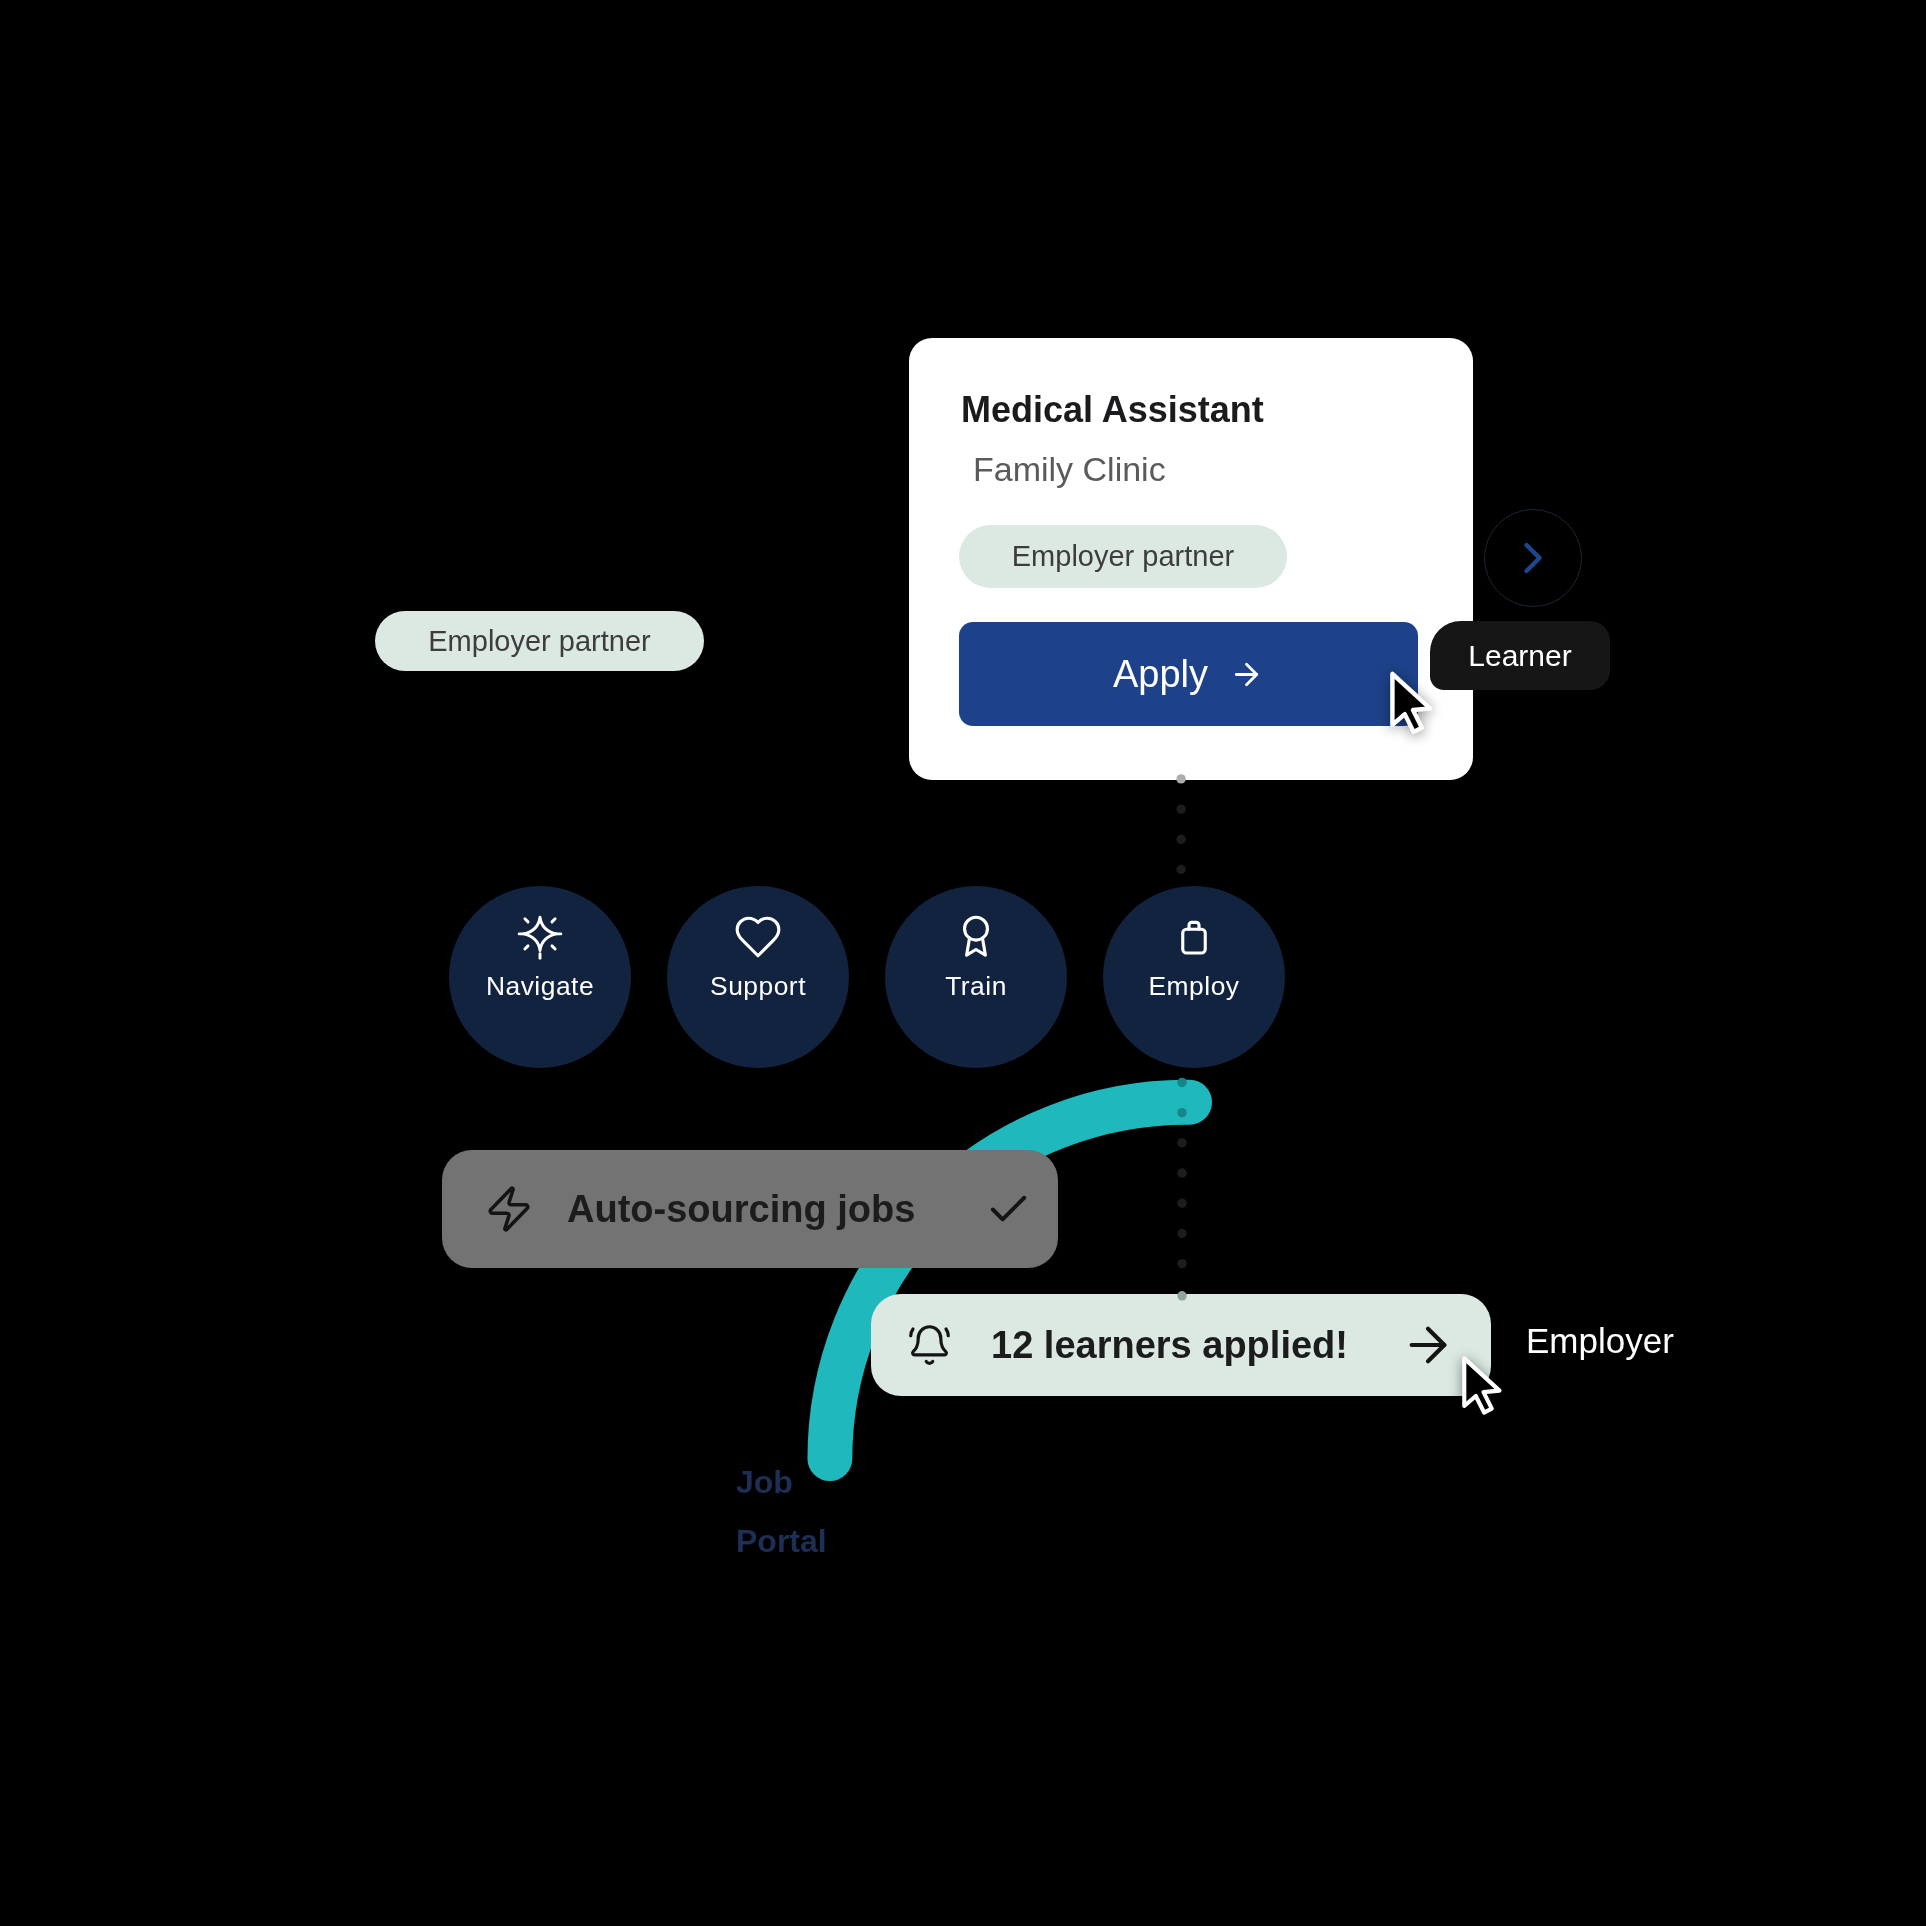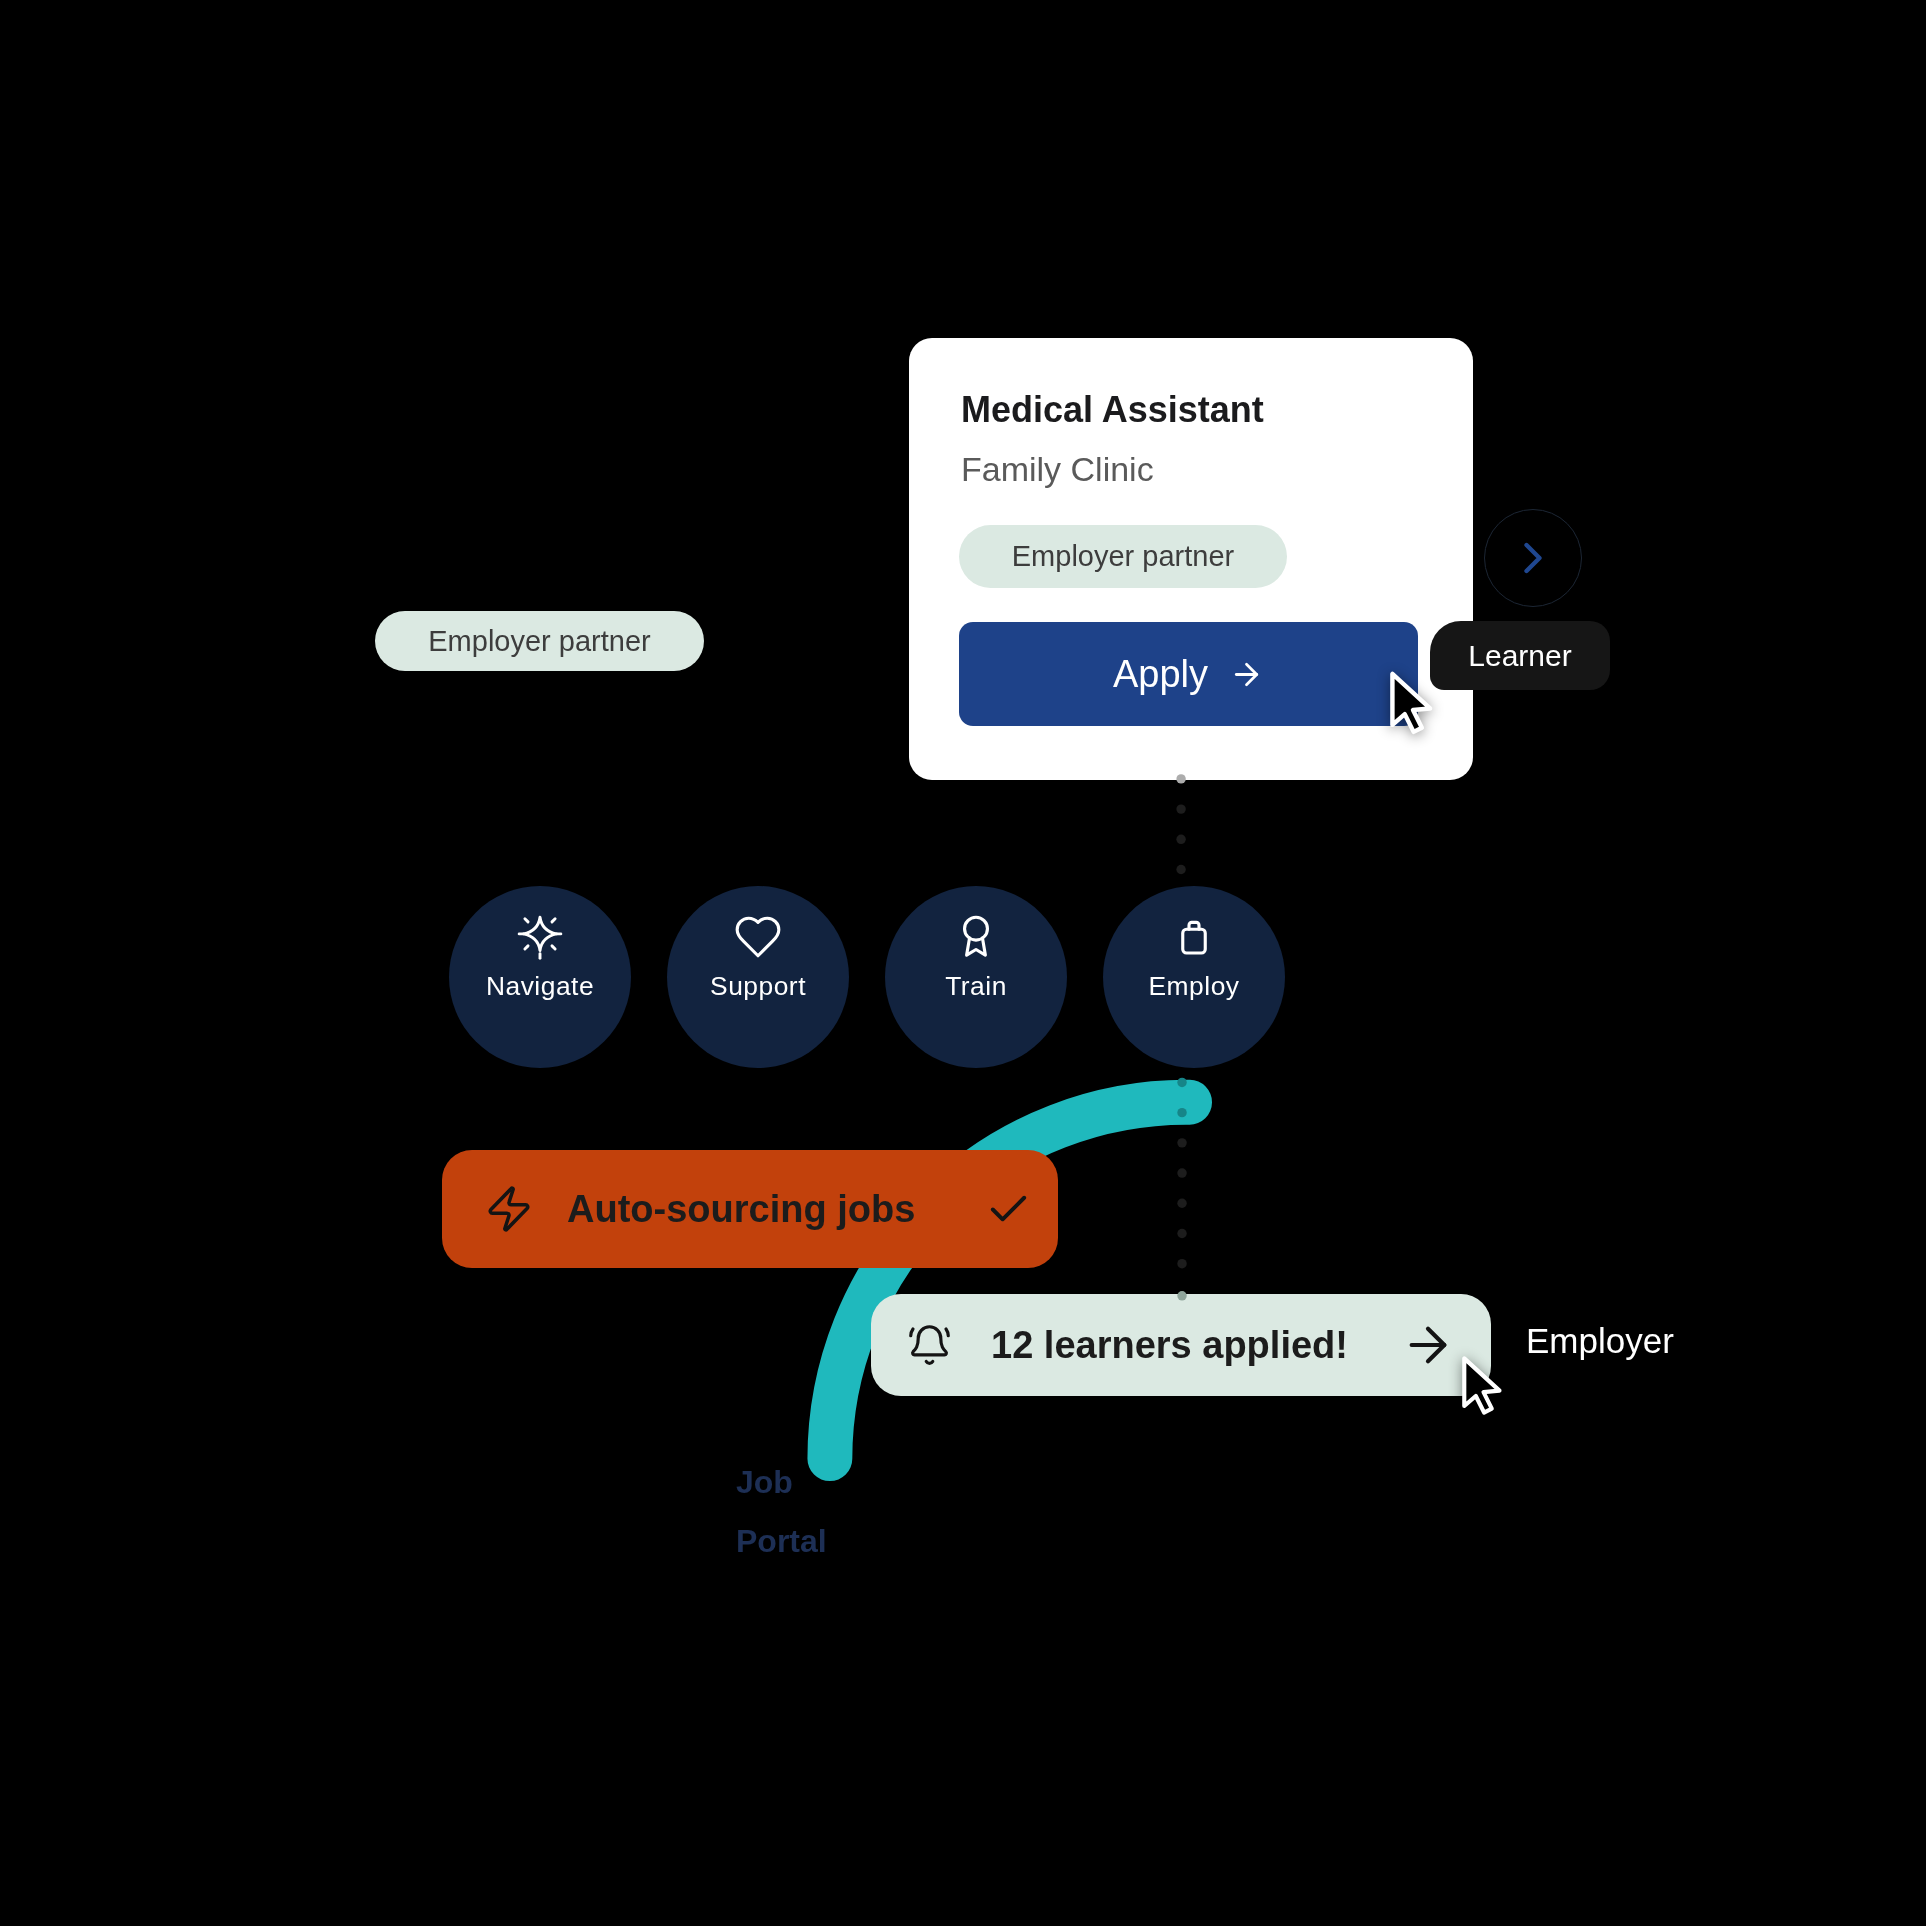--- a/index.html
+++ b/index.html
@@ -6,21 +6,21 @@
   .stage{position:relative;width:1926px;height:1926px;background:#000;overflow:hidden;
          font-family:"Liberation Sans", sans-serif;}
   .layer{position:absolute;left:0;top:0;width:1926px;height:1926px;pointer-events:none;}
   .arc-layer{z-index:1;}
   .dots-layer{z-index:6;}
 
   
   .card{position:absolute;left:909px;top:338px;width:564px;height:442px;background:#fff;
         border-radius:23px;z-index:2;}
   .card-title{position:absolute;left:52px;top:51px;font-size:36px;font-weight:700;color:#1b1b1d;}
-  .card-subtitle{position:absolute;left:52px;top:112px;font-size:34px;font-weight:400;color:#5a5a5a;}
+  .card-subtitle{position:absolute;left:64px;top:112px;font-size:34px;font-weight:400;color:#5a5a5a;}
   .pill{display:flex;align-items:center;justify-content:center;box-sizing:border-box;}
   .mint{background:#DBE9E2;}
   .card-badge{position:absolute;left:50px;top:187px;width:328px;height:63px;border-radius:472px;
               font-size:29px;color:#3d3d3d;}
   .apply-btn{position:absolute;left:50px;top:284px;width:459px;height:104px;background:#1E4289;
              border:none;border-radius:14px;color:#fff;display:flex;align-items:center;
              justify-content:center;gap:21px;font-size:38px;font-weight:400;
              font-family:"Liberation Sans", sans-serif;cursor:pointer;}
 
   
@@ -37,21 +37,21 @@
 
   
   .pillars{position:absolute;left:449px;top:886px;display:flex;gap:36px;list-style:none;
            margin:0;padding:0;z-index:3;}
   .pillar{width:182px;height:182px;border-radius:50%;background:#12233F;display:flex;
           flex-direction:column;align-items:center;color:#fff;}
   .pillar svg{margin-top:26px;}
   .pillar-label{font-size:26.4px;margin-top:9.4px;letter-spacing:0.5px;}
 
   
-  .feature{position:absolute;left:442px;top:1150px;width:616px;height:118px;background:#c2410c;
+  .feature{position:absolute;left:442px;top:1150px;width:616px;height:118px;background:#737373;
            border-radius:30px;padding-left:42px;justify-content:flex-start;gap:33px;z-index:3;}
   .feature-text{font-size:38px;font-weight:700;color:#1c1c1c;}
   .feature .check{margin-left:37px;}
   .notification{position:absolute;left:871px;top:1294px;width:620px;height:102px;
                 border-radius:30px;padding-left:36px;justify-content:flex-start;gap:39px;z-index:3;
                 cursor:pointer;}
   .notification-text{font-size:38px;font-weight:700;color:#1c1c1c;}
   .notification .go-arrow{margin-left:13.2px;}
 
   

